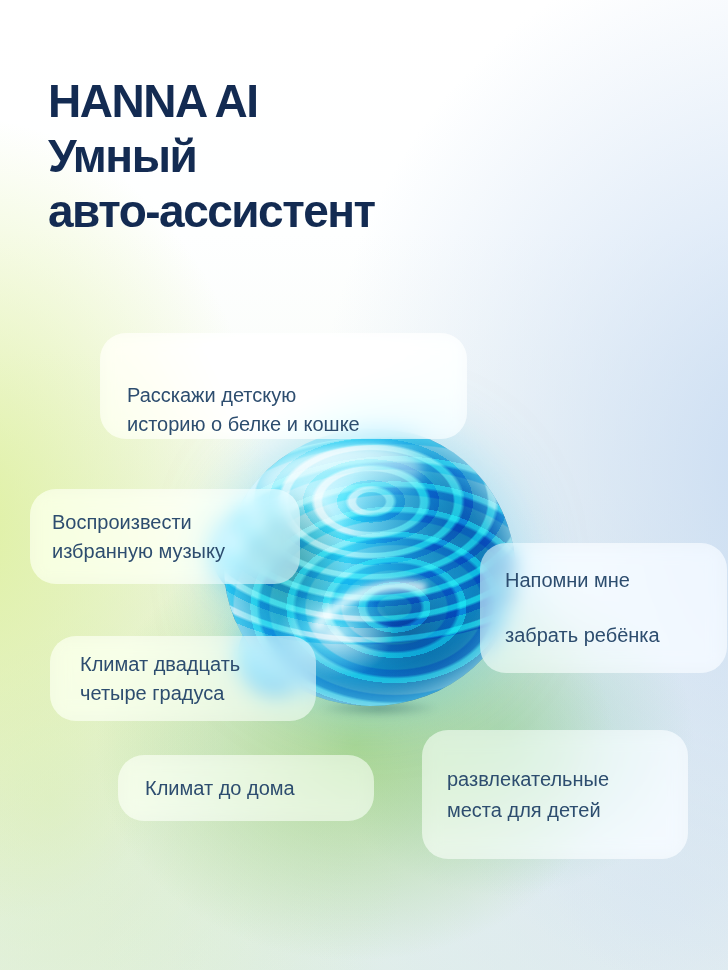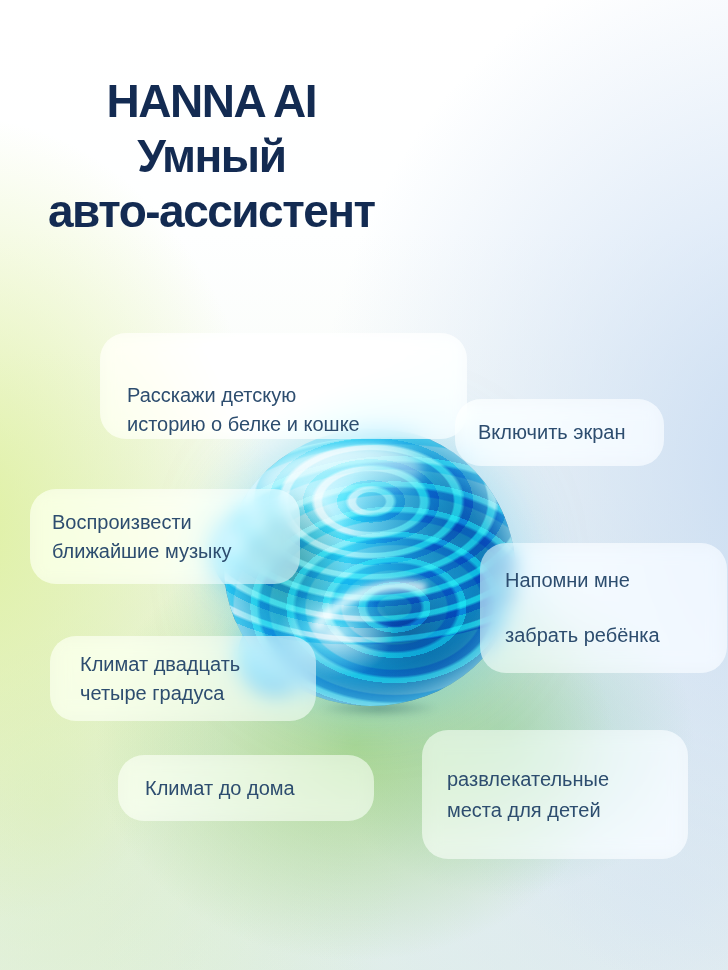--- a/index.html
+++ b/index.html
@@ -18,21 +18,21 @@
       radial-gradient(820px 470px at 330px 1010px, rgba(223,240,225,0.85), rgba(223,240,225,0) 85%),
       linear-gradient(180deg,#ffffff 0%,#feffff 24%,#f5f9f4 58%,#f1f5f2 100%);
   }
 
   
   .title-block{
     position:absolute;left:48px;top:74px;z-index:3;
     color:#132b52;font-weight:700;font-size:46px;line-height:55px;
     letter-spacing:-1.5px;
   }
-  .title-line{white-space:nowrap;text-align:center;}
+  .title-line{white-space:nowrap;}
 
   
   .orb-shadow{
     position:absolute;left:302px;top:697px;width:152px;height:22px;z-index:1;
     border-radius:50%;
     background:radial-gradient(closest-side, rgba(25,55,45,0.42), rgba(25,55,45,0) 80%);
     filter:blur(3px);
   }
   .orb-blob{
     position:absolute;z-index:1;border-radius:50%;
@@ -123,27 +123,24 @@
     <div class="rip rip2"></div>
     <div class="gloss1"></div>
     <div class="gloss2"></div>
   </div>
 
   <div class="bubble b1">
     <div class="line">Расскажи детскую</div>
     <div class="line">историю о белке и кошке</div>
   </div>
 
-  <div class="bubble b2">
-    <div class="line">Включить экран</div>
-  </div>
 
   <div class="bubble b3">
     <div class="line">Воспроизвести</div>
-    <div class="line">ближайшие музыку</div>
+    <div class="line">избранную музыку</div>
   </div>
 
   <div class="bubble b4">
     <div class="line">Напомни мне</div>
     <div class="line">забрать ребёнка</div>
   </div>
 
   <div class="bubble b5">
     <div class="line">Климат двадцать</div>
     <div class="line">четыре градуса</div>

